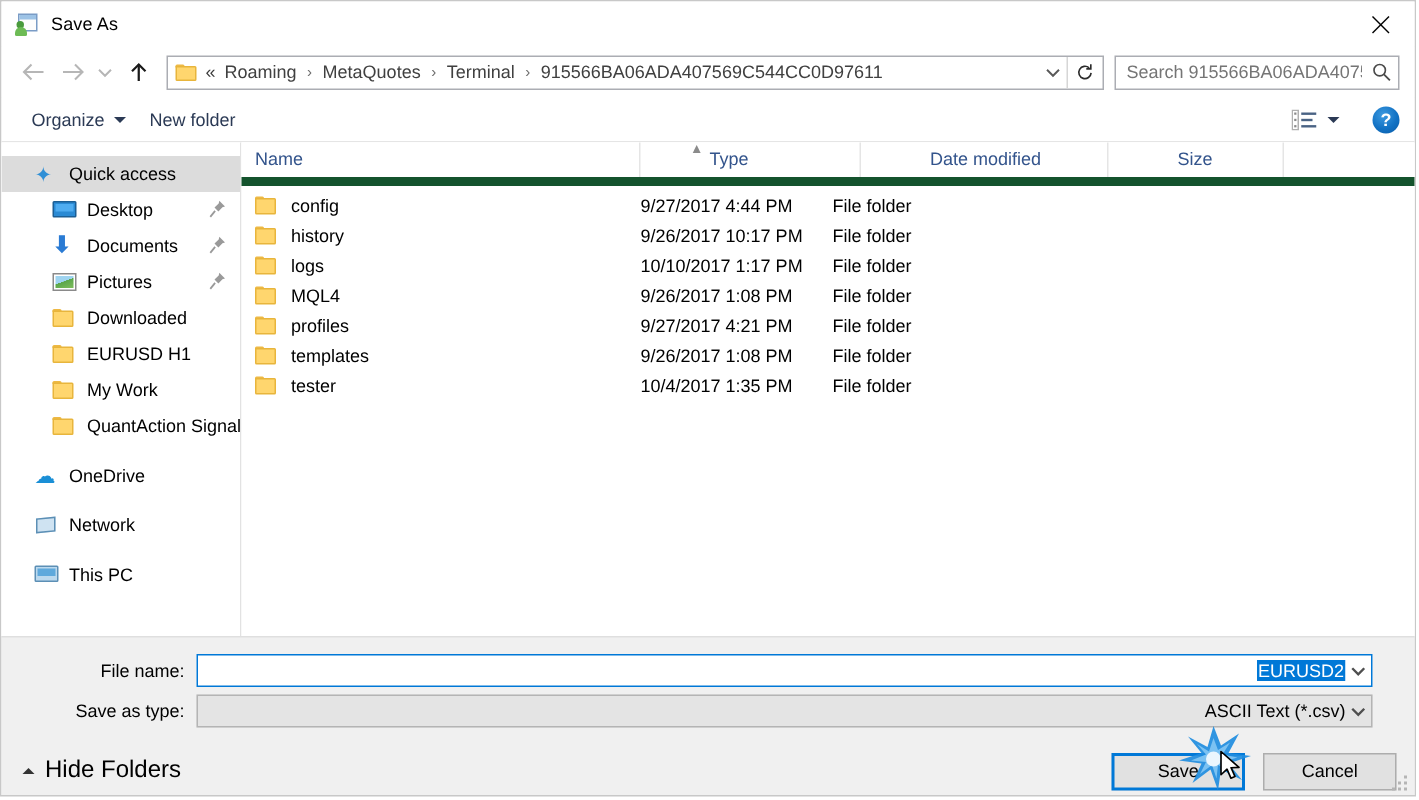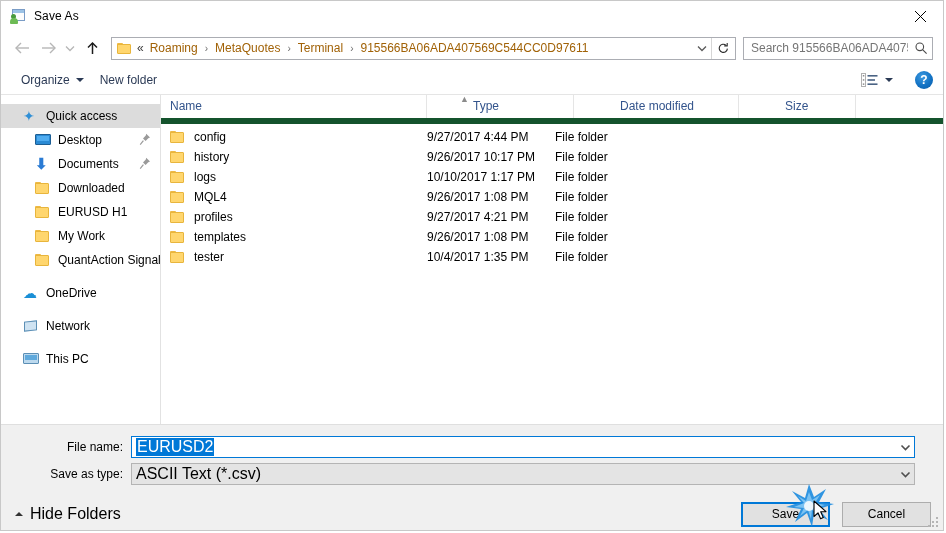--- a/index.html
+++ b/index.html
@@ -135,21 +135,21 @@
   .crumbs {
     display: flex;
     align-items: center;
     flex: 1 1 auto;
     overflow: hidden;
     white-space: nowrap;
     min-width: 0;
   }
   .crumb {
     font-size: 12px;
-    color: #a16207;
+    color: #404040;
     padding: 2px 3px;
   }
   .crumb.lead { color: #3b3b3b; padding-left: 1px; }
   .crumb-sep {
     color: #6d6d6d;
     font-size: 10px;
     padding: 0 4px;
     user-select: none;
   }
   .addr-chevron {
@@ -449,25 +449,26 @@
   .combo.filename {
     background: #ffffff;
     border: 1px solid #0078d7;
   }
   .combo.filetype {
     background: #e4e4e4;
     border: 1px solid #b4b4b4;
   }
   .combo .value {
     flex: 1 1 auto;
-    font-size: 16px;
+    font-size: 12px;
     padding-left: 4px;
     white-space: nowrap;
     overflow: hidden;
     min-width: 0;
+    text-align: right;
   }
   .sel-text {
     background: #0078d7;
     color: #ffffff;
     padding: 1px 1px 2px 1px;
   }
   .combo-arrow {
     width: 17px; height: 20px;
     display: flex; align-items: center; justify-content: center;
     flex: 0 0 auto;
@@ -674,20 +675,32 @@
         <span class="nav-ico"><span class="ico-doc-arrow">⬇</span></span>
         <span class="nav-label">Documents</span>
         <span class="pin">
           <svg width="12" height="13" viewBox="0 0 12 13">
             <path d="M7.2 0.8 L11 4.6 L9.3 5.2 L6.6 8 L4 5.4 L6.8 2.6 Z" fill="#9a9a9a"></path>
             <line x1="4.4" y1="7.6" x2="1.2" y2="11.6" stroke="#9a9a9a" stroke-width="1.2"></line>
           </svg>
         </span>
       </div>
 
+      <div class="nav-item indent">
+        <span class="nav-ico">
+            <span class="ico-pictures"></span>
+          </span>
+        <span class="nav-label">Pictures</span>
+        <span class="pin">
+          <svg width="12" height="13" viewBox="0 0 12 13">
+            <path d="M7.2 0.8 L11 4.6 L9.3 5.2 L6.6 8 L4 5.4 L6.8 2.6 Z" fill="#9a9a9a"></path>
+            <line x1="4.4" y1="7.6" x2="1.2" y2="11.6" stroke="#9a9a9a" stroke-width="1.2"></line>
+          </svg>
+        </span>
+      </div>
 
       <div class="nav-item indent">
         <span class="nav-ico">
             <span class="ico-folder"></span>
           </span>
         <span class="nav-label">Downloaded</span>
       </div>
 
       <div class="nav-item indent">
         <span class="nav-ico">

